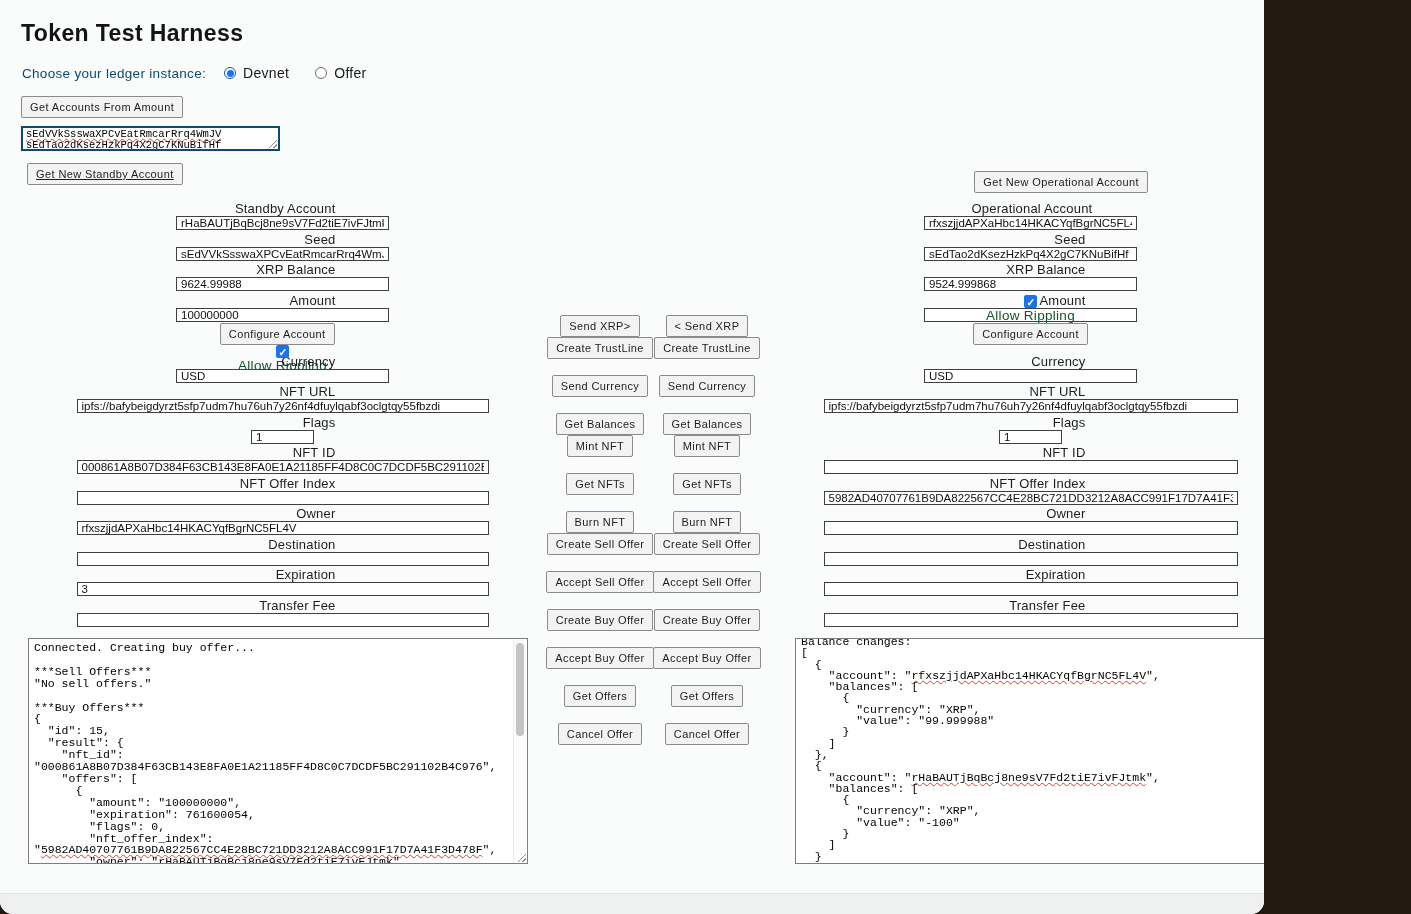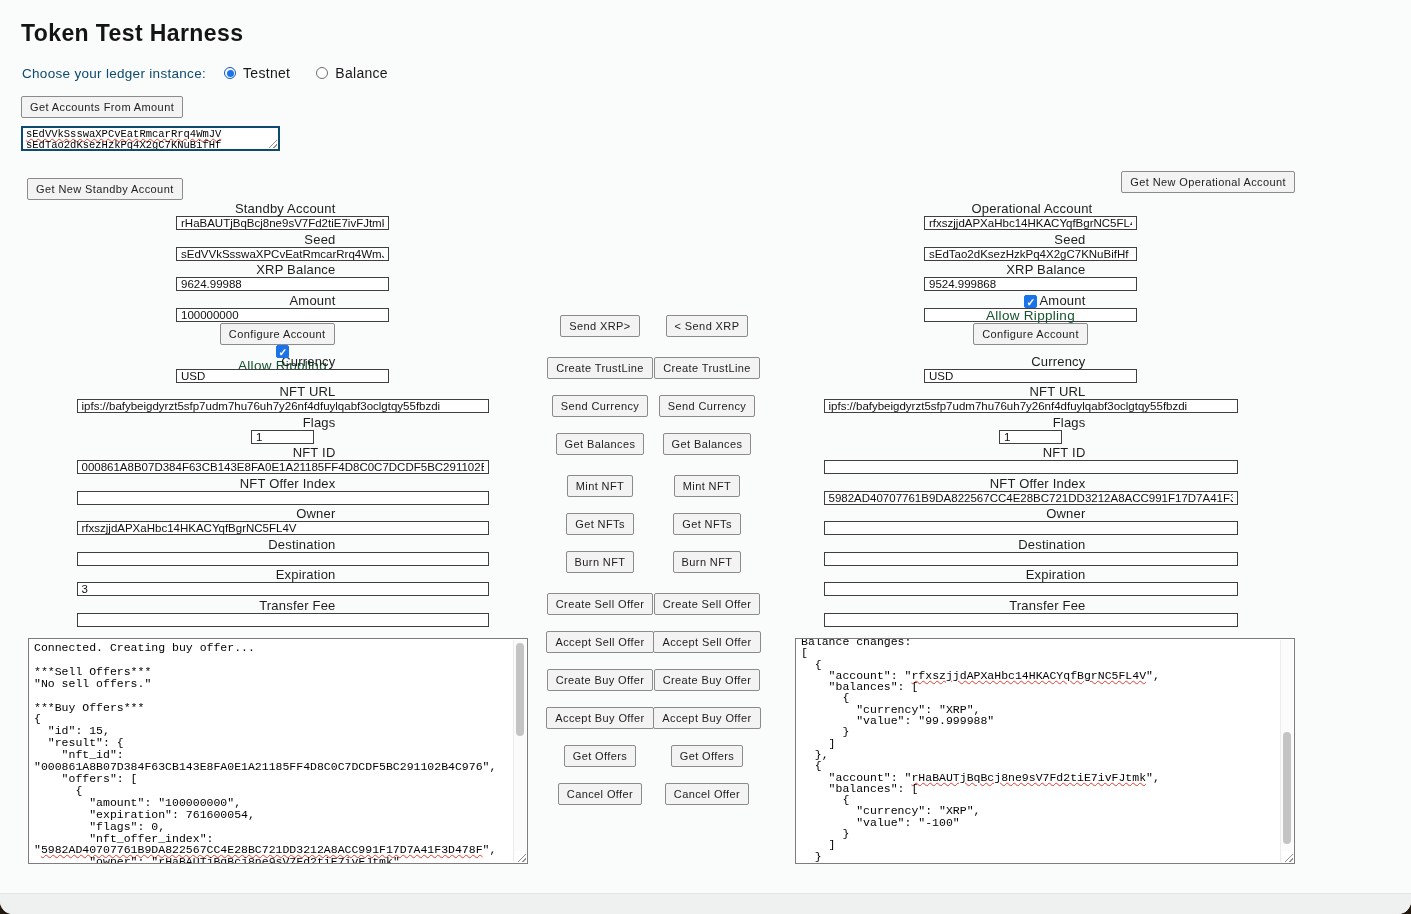--- a/index.html
+++ b/index.html
@@ -3,21 +3,21 @@
 <meta charset="utf-8">
 <style>
   html,body{margin:0;padding:0;}
   body{
     width:1411px;height:914px;
     background:#221a11;
     font-family:"Liberation Sans", sans-serif;
     overflow:hidden;
   }
   #window{
-    position:relative;width:1411px;height:914px;
+    position:relative;width:1264px;height:914px;
     background:#fafbfb;
     border-radius:0 0 13px 13px;
     overflow:hidden;
   }
   #bottom-strip{
     position:absolute;left:0;right:0;bottom:0;height:20px;
     background:#eff1f1;border-top:1px solid #e3e5e5;
   }
   
   #page-title{
@@ -45,21 +45,21 @@
   
   .btn{
     display:inline-block;box-sizing:border-box;
     padding:4px 8px;
     font-family:"Liberation Sans",sans-serif;
     font-size:11px;letter-spacing:.4px;color:#1d1d1d;
     background:#f3f3f3;border:1px solid #8b8b8b;border-radius:2px;
     white-space:nowrap;cursor:default;line-height:12px;
   }
   #get-accounts-btn{position:absolute;left:21px;top:96px;}
-  #get-new-standby-btn{position:absolute;left:27px;top:178px;}
+  #get-new-standby-btn{position:absolute;left:27px;top:163px;text-decoration:underline;}
   #get-new-operational-btn{position:absolute;right:116px;top:171px;}
   
   #seeds-box{
     position:absolute;left:21px;top:126px;width:259px;height:25px;
     background:#fff;border:2px solid #0c4a6e;box-sizing:border-box;overflow:hidden;
   }
   #seeds-box pre{
     margin:0;padding:1px 3px;
     font-family:"Liberation Mono",monospace;font-size:10.5px;line-height:11px;color:#000;
     white-space:pre;
@@ -94,21 +94,21 @@
     content:"\2713";position:absolute;left:1.5px;top:-0.5px;
     color:#fff;font-size:10.5px;font-weight:bold;
   }
   .cb-label{font-size:13.5px;letter-spacing:.3px;color:#14532d;margin:0 6px 0 6px;white-space:nowrap;}
   
   .actions{position:absolute;top:315px;width:120px;display:flex;flex-direction:column;align-items:center;}
   #standby-actions{left:540px;}
   #operational-actions{left:647px;}
   .actions .btn{text-align:center;}
   .mt6{margin-top:16px}
-  .mt20{margin-top:20px}
+  .mt20{}
   
   .outbox{
     position:absolute;width:500px;height:226px;box-sizing:border-box;
     background:#fff;border:1px solid #7d7d7d;overflow:hidden;
   }
   #standby-output{left:28px;top:638px;}
   #operational-output{left:795px;top:638px;}
   .outpre{
     margin:0;padding:3px 16px 0 5px;
     font-family:"Liberation Mono",monospace;font-size:11.5px;line-height:11.9px;color:#000;
@@ -141,25 +141,25 @@
 
 <div id="window">
 
   <div id="page-title">Token Test Harness</div>
 
   <div id="ledger-row">
     <span class="ledger-label">Choose your ledger instance:</span>
     <span class="radio-group">
       <span class="radio-opt">
         <span class="radio on"></span>
-        <span class="radio-text">Testnet</span>
+        <span class="radio-text">Devnet</span>
       </span>
       <span class="radio-opt">
         <span class="radio"></span>
-        <span class="radio-text">Balance</span>
+        <span class="radio-text">Offer</span>
       </span>
     </span>
   </div>
 
   <button class="btn" id="get-accounts-btn">Get Accounts From Amount</button>
 
   <div id="seeds-box">
     <pre><span class="sp">sEdVVkSsswaXPCvEatRmcarRrq4WmJV</span>
 <span class="sp">sEdTao2dKsezHzkPq4X2gC7KNuBifHf</span></pre>
     <div class="rsz"></div>

